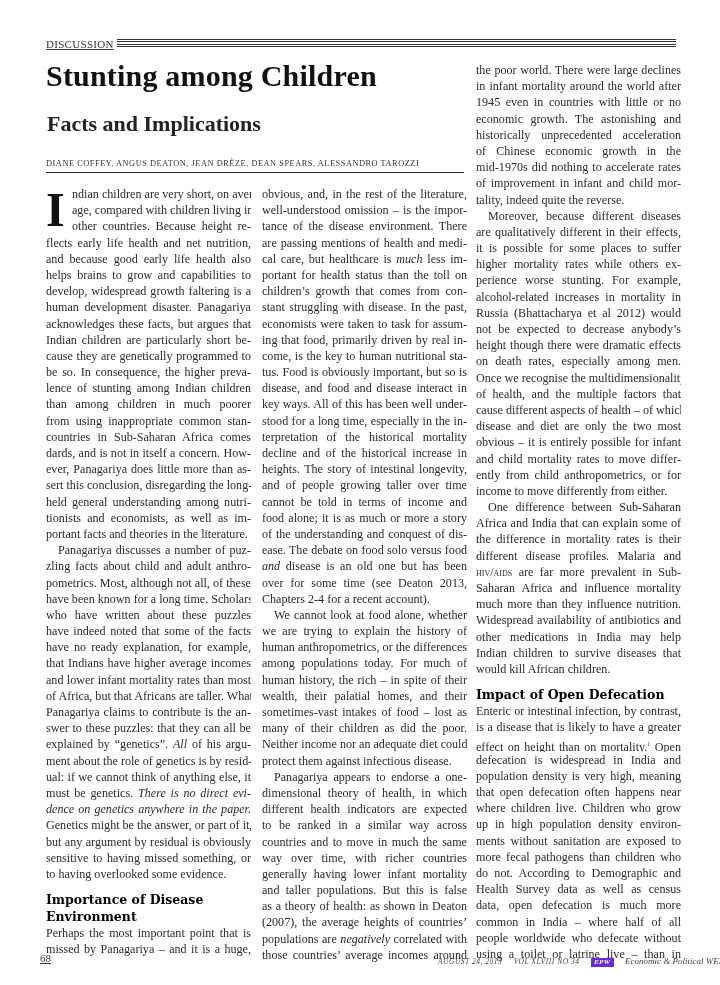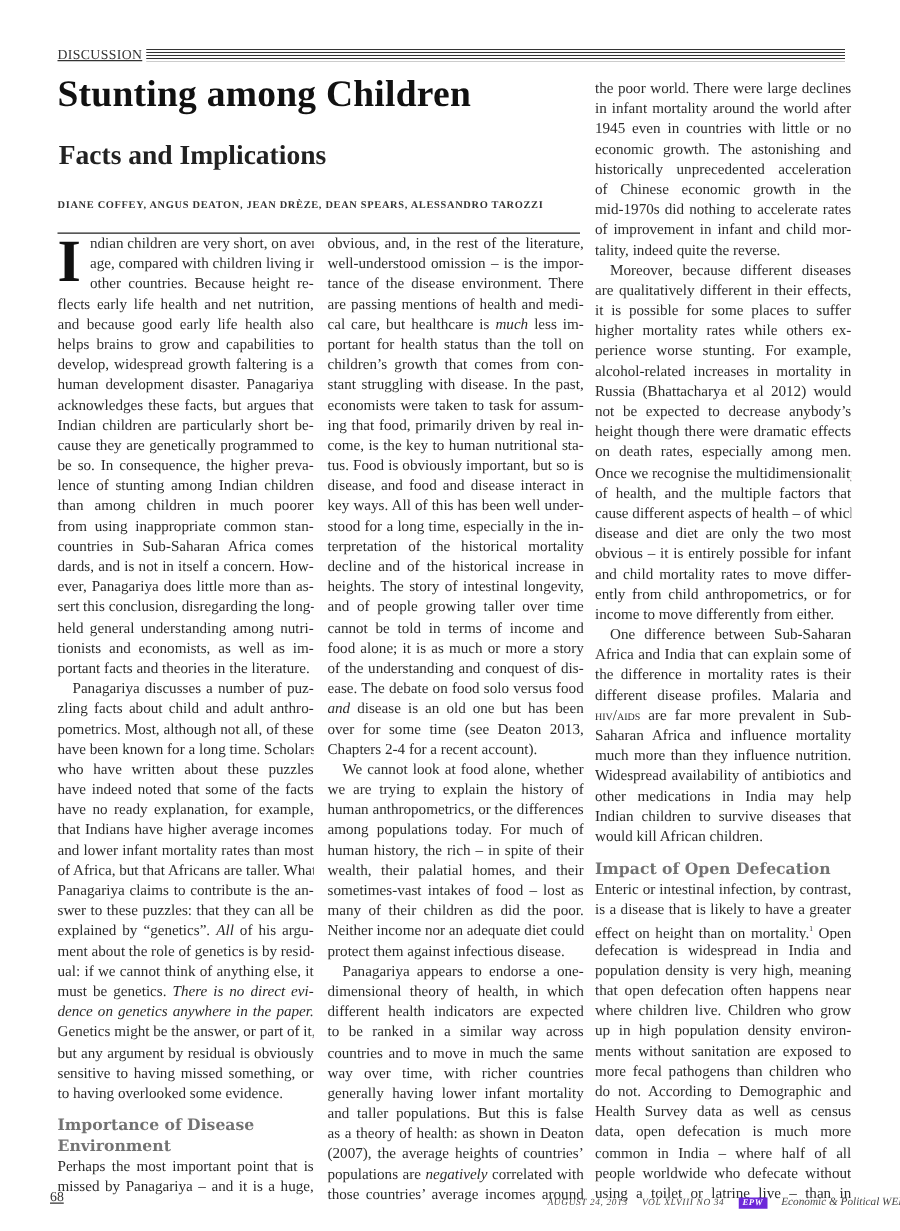--- a/index.html
+++ b/index.html
@@ -10,32 +10,32 @@
                    letter-spacing: 0.3px; color: #333; background: #fff; padding-right: 3px;
                    line-height: 12px; text-decoration: underline; }
   .stripes { position: absolute; left: 70px; right: 0; top: 1px; height: 10px;
              background: repeating-linear-gradient(to bottom, #333 0 1px, #fff 1px 2.4px); }
   .title { position: absolute; left: 46px; top: 58px; font-size: 30px; font-weight: bold;
            color: #111; letter-spacing: 0.2px; margin: 0; line-height: 36px; }
   .subtitle { position: absolute; left: 47px; top: 110px; font-size: 22px; color: #222;
               margin: 0; line-height: 28px; }
   .authors { position: absolute; left: 46px; top: 158px; width: 418px; font-size: 8.3px;
              letter-spacing: 0.55px; color: #333; border-bottom: 1.5px solid #222;
-             padding-bottom: 17px; line-height: 11px; white-space: nowrap; font-weight: bold; }
+             padding-bottom: 3px; line-height: 11px; white-space: nowrap; }
   .col { position: absolute; top: 186px; width: 205px; font-size: 12.1px; line-height: 16.2px; }
   .col1 { left: 46px; } .col2 { left: 262px; } .col3 { left: 476px; top: 6px; }
   .ln { display: block; height: 16.2px; white-space: nowrap; text-align: justify;
         text-align-last: justify; overflow: hidden; }
   .ln.last { text-align-last: left; }
   .ln.ind { text-indent: 12px; }
   .dropcap-wrap { position: relative; }
   .dropcap { position: absolute; left: 0; top: 2px; font-size: 48px; line-height: 44px;
              font-weight: bold; color: #111; }
   .dc { padding-left: 26px; }
-  .head { font-family: "DejaVu Serif", serif; font-weight: bold; font-size: 12.5px; color: #737373;
+  .head { font-family: "DejaVu Serif", serif; font-weight: bold; font-size: 12.5px; color: #000000;
           line-height: 17px; }
   .gap { display: block; height: 9px; }
   em { font-style: italic; }
   .sc { font-variant: small-caps; }
   .page-num { position: absolute; left: 40px; top: 952px; font-size: 11px; color: #333; text-decoration: underline; }
   .footer { position: absolute; left: 438px; top: 956px; font-size: 7.5px; letter-spacing: 0.5px;
             color: #444; white-space: nowrap; }
   .footer span { margin-right: 9px; font-style: italic; }
   .epw { display: inline-block; background: #6d28d9; color: #fff; font-weight: bold;
          font-size: 7px; padding: 0 3px; line-height: 9px; }

